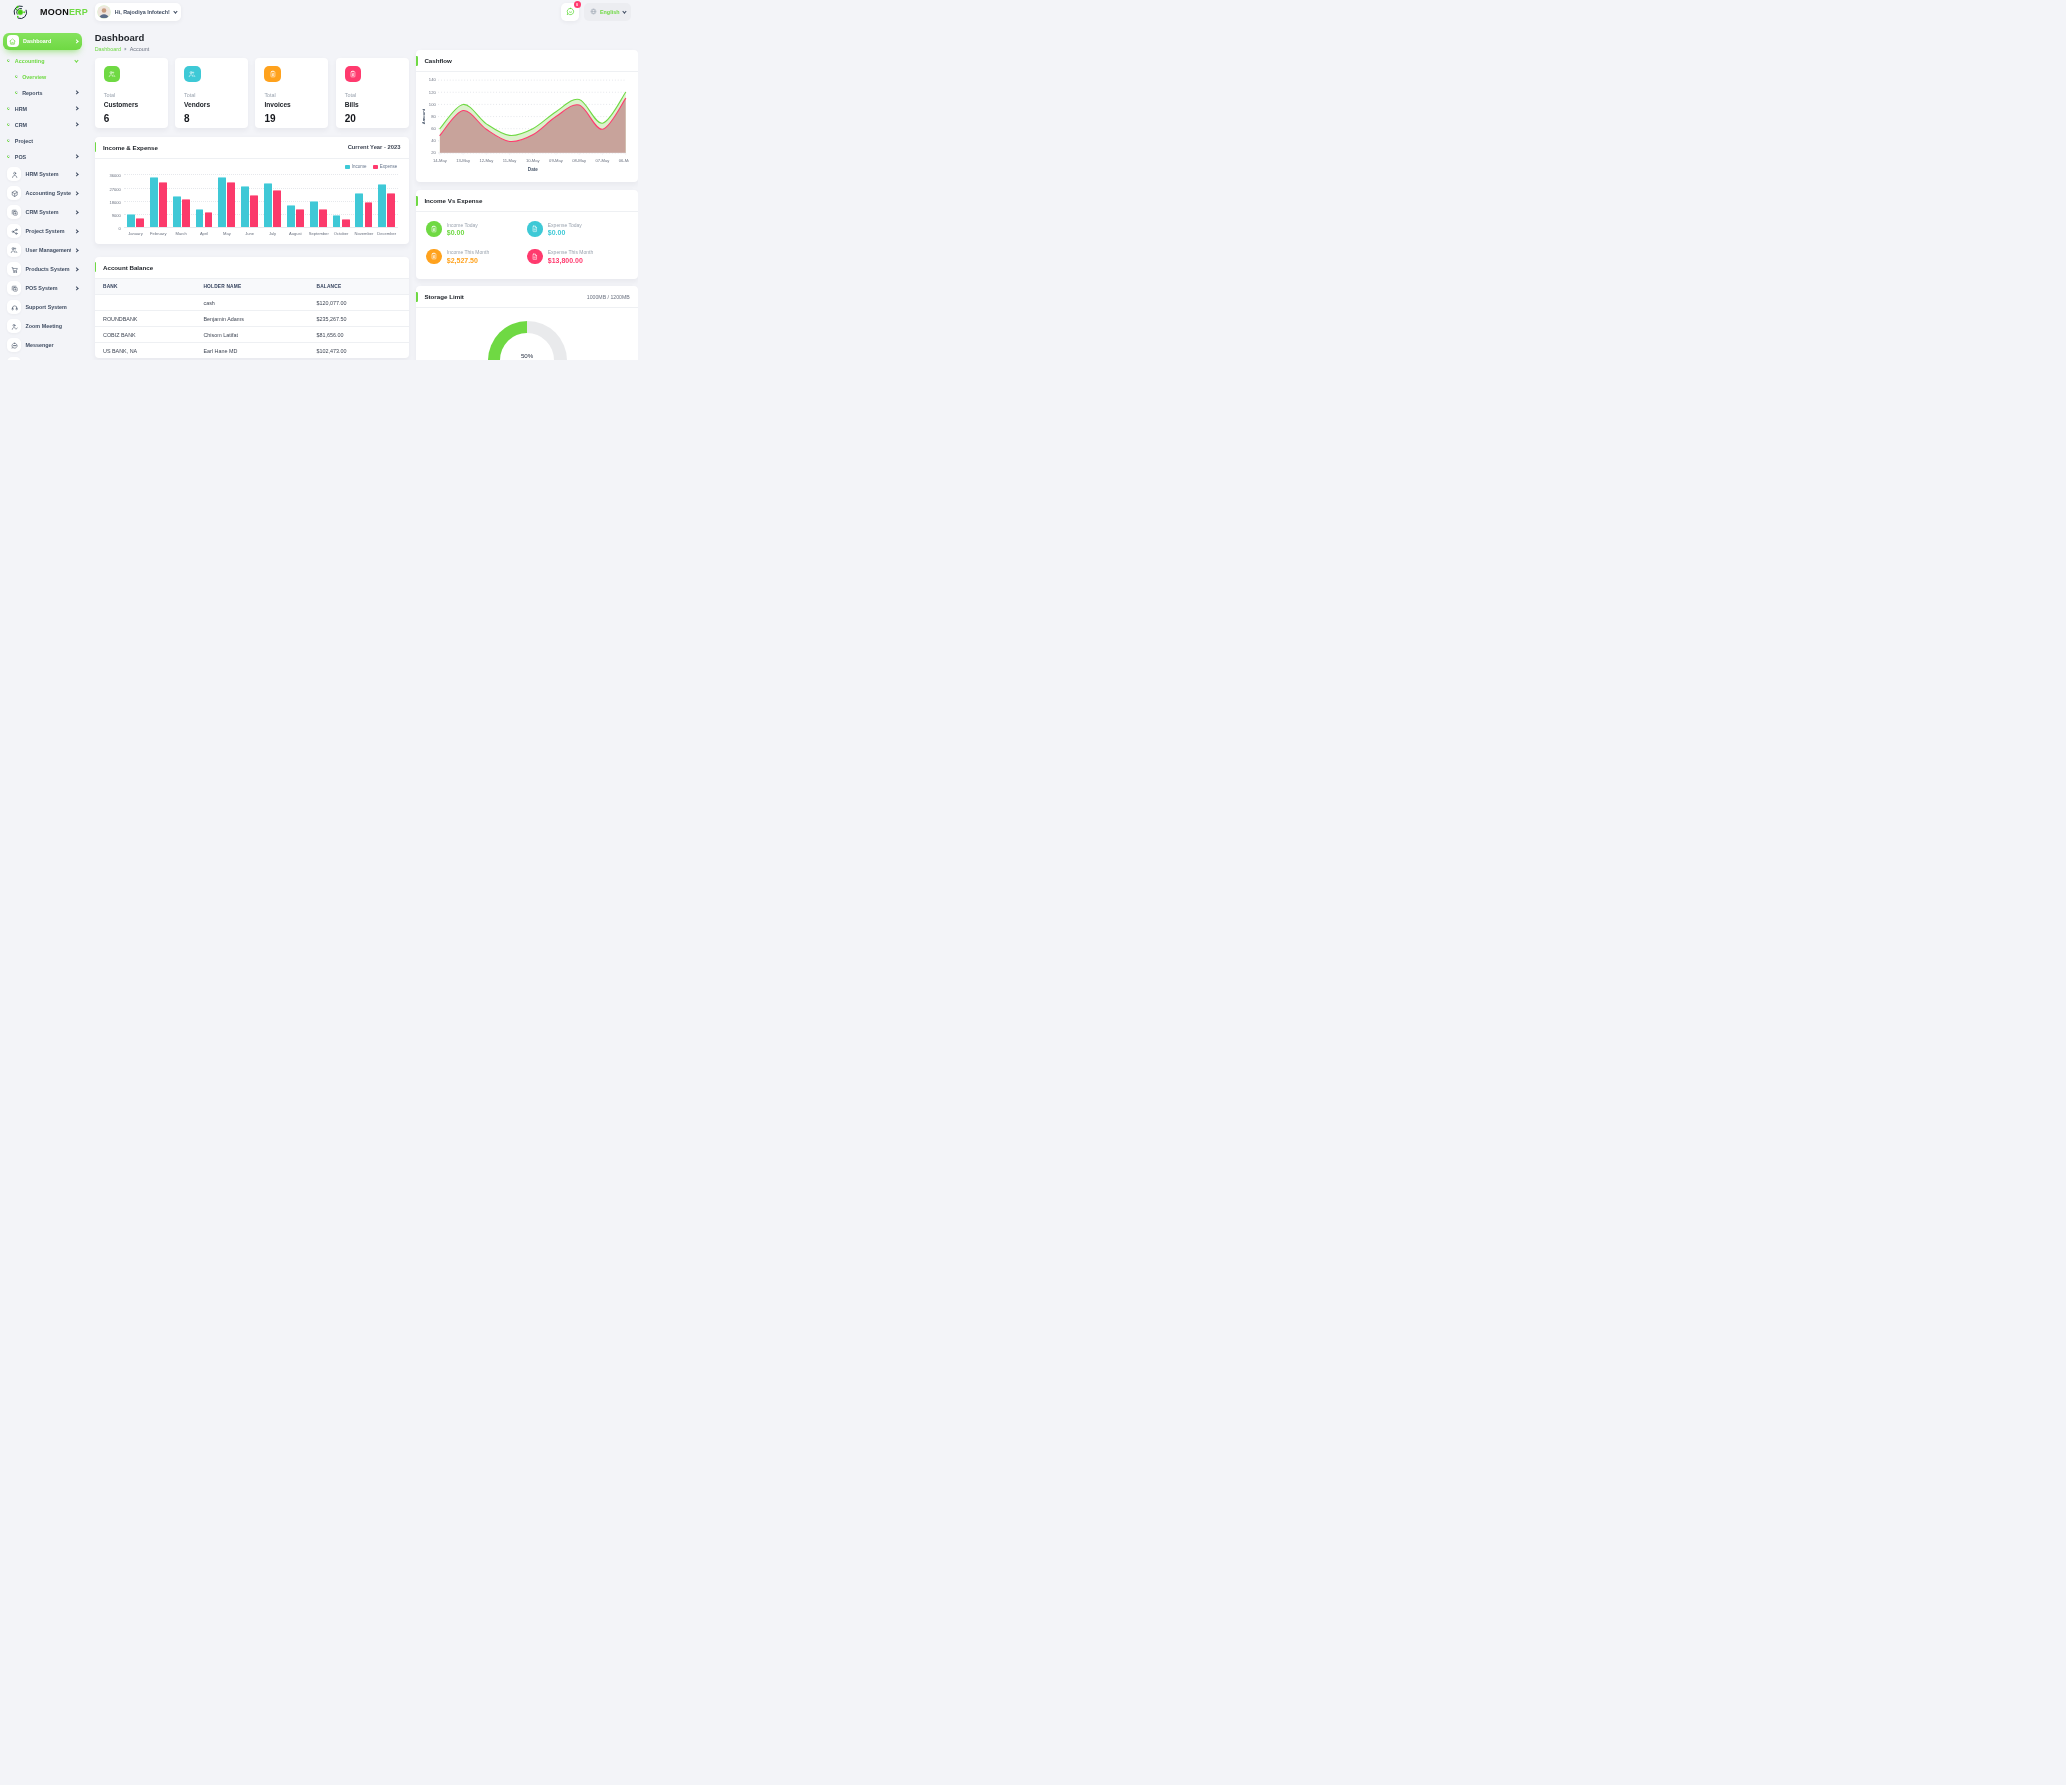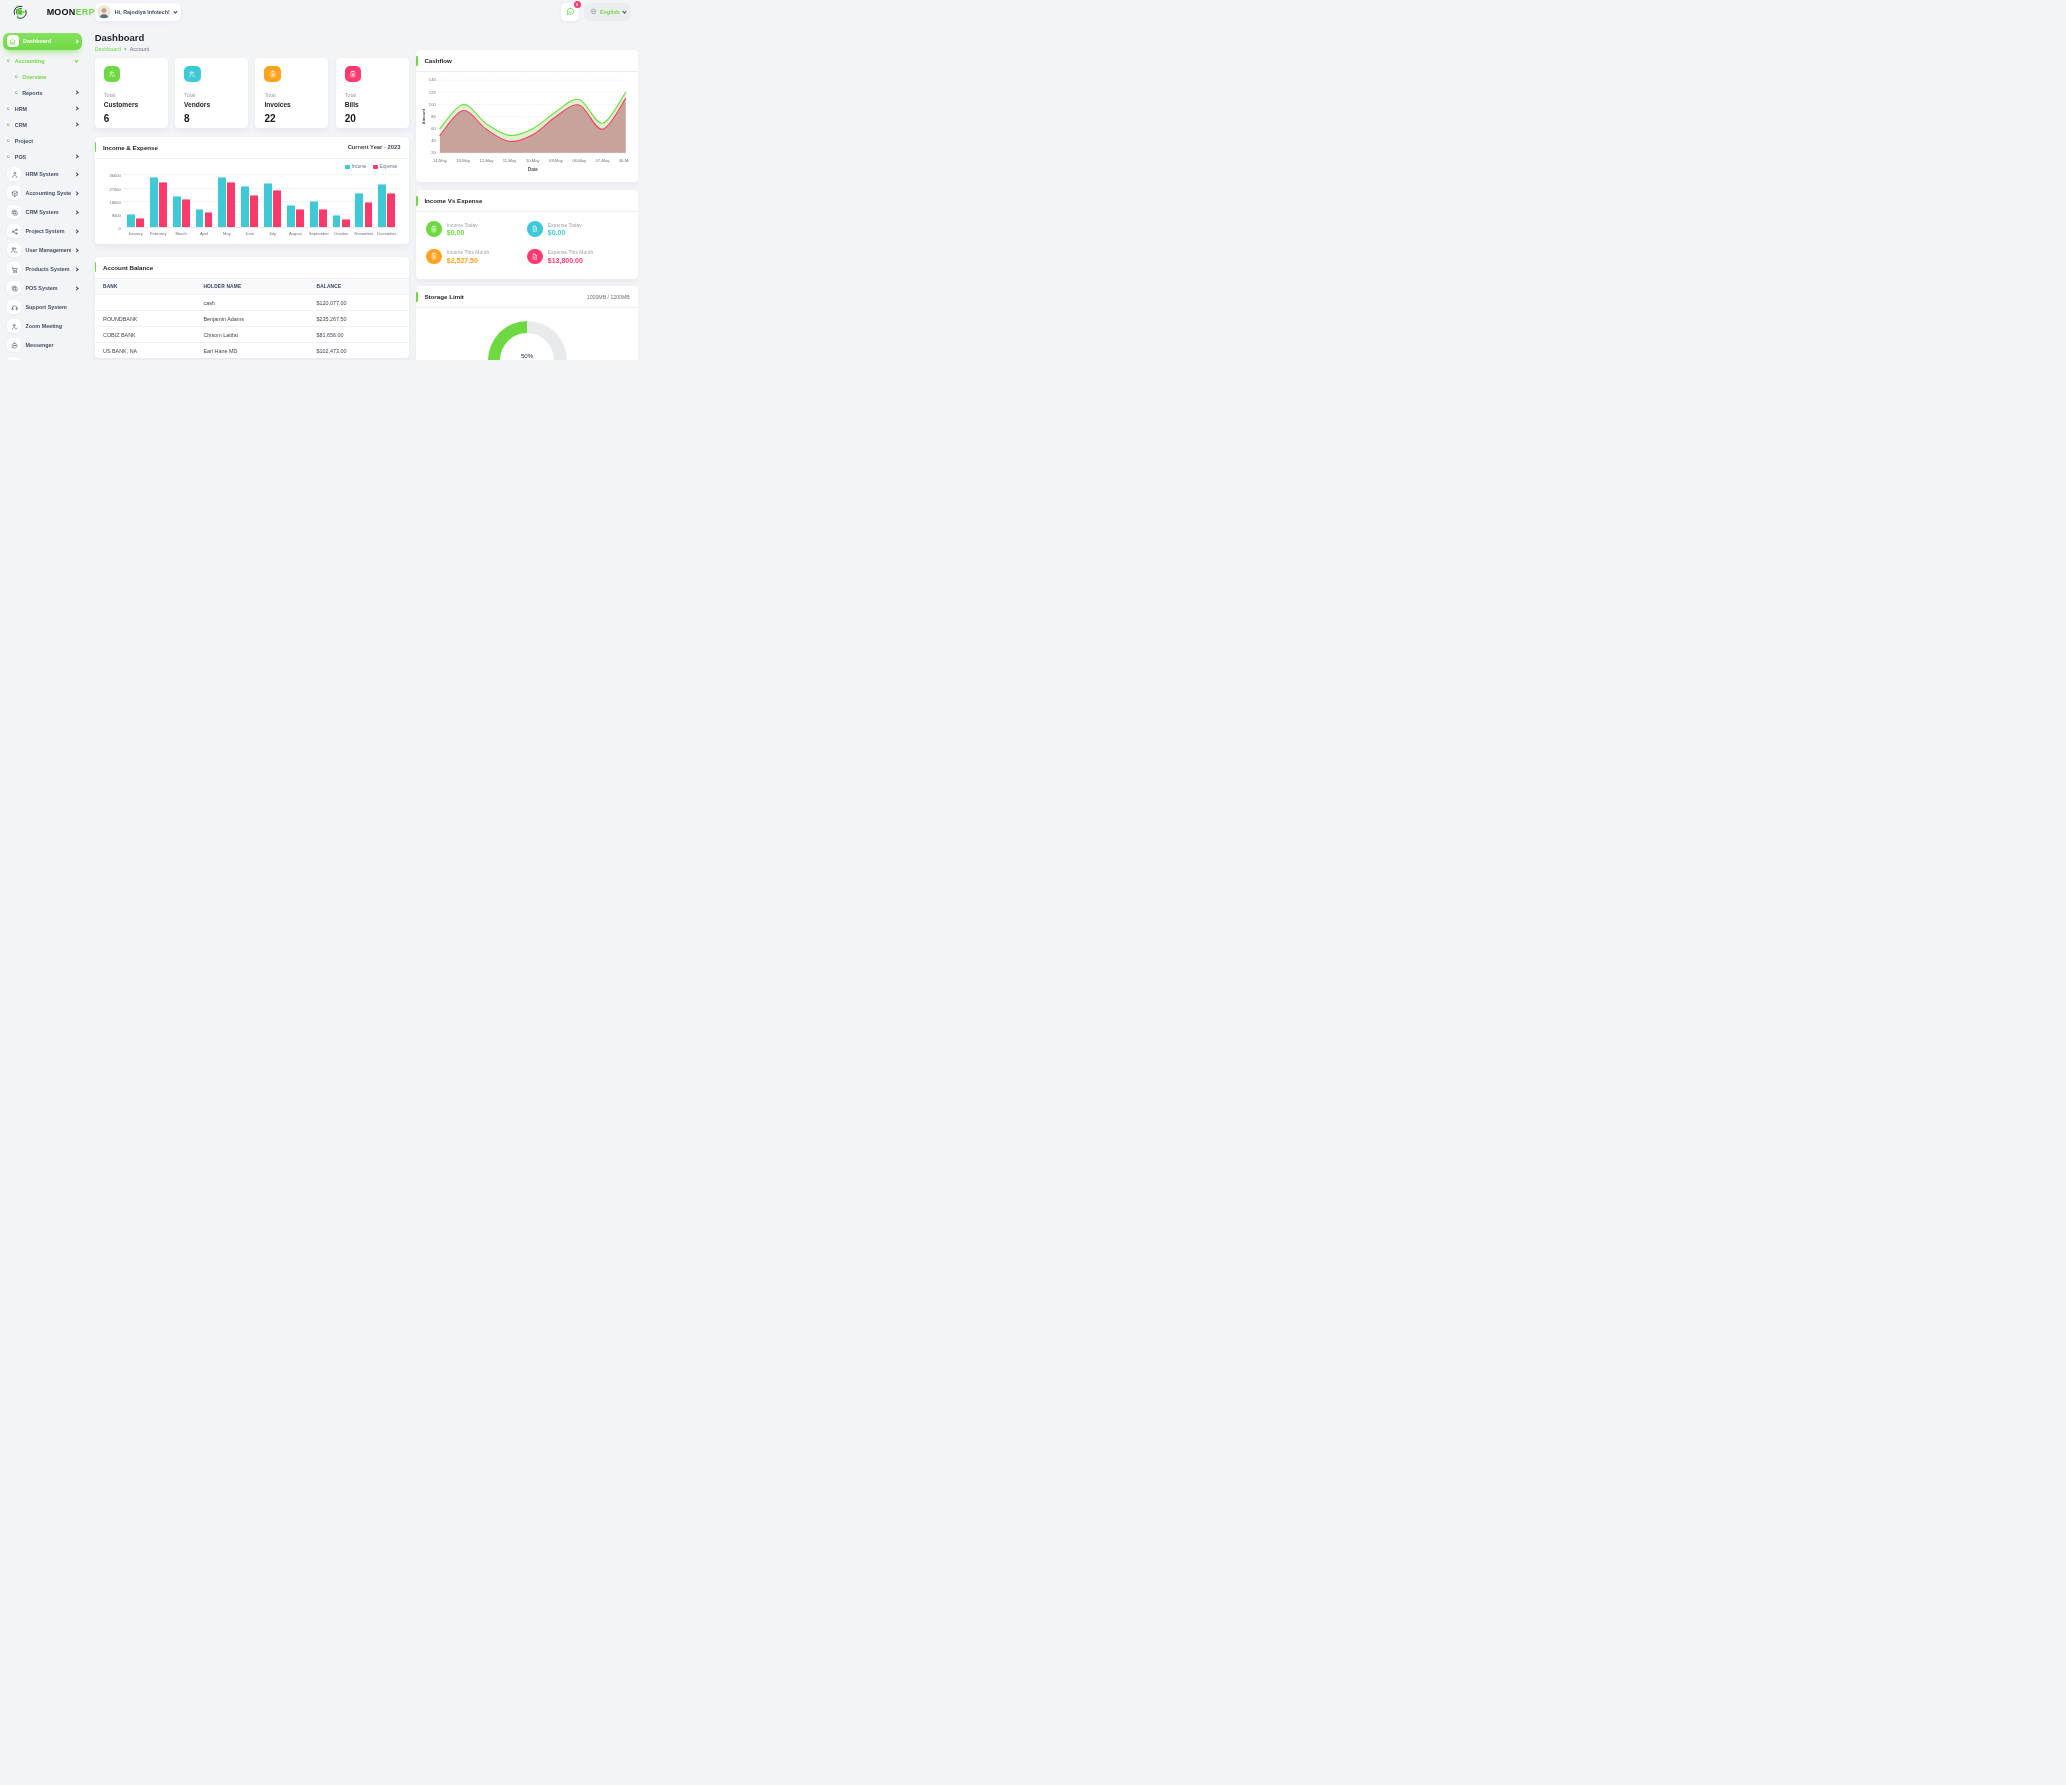--- a/index.html
+++ b/index.html
@@ -2,21 +2,21 @@
 <html style="font-size:6.6px"><head>
 <meta charset="utf-8">
 <title>MoonERP Dashboard</title>
 <style>
   * { margin:0; padding:0; box-sizing:border-box; }
   html,body { width:638px; height:360px; overflow:hidden; }
   body { background:#f3f4f8; font-family:"Liberation Sans", sans-serif; color:#252525; }
 
   
   .topbar { display:flex; align-items:center; height:24px; padding:0 6.6px 0 11.6px; }
-  .logo { display:flex; align-items:center; gap:19px; width:83px; }
+  .logo { display:flex; align-items:center; gap:12px; width:83px; }
   .brand { font-size:9px; font-weight:800; letter-spacing:0.2px; color:#0d0d0d; }
   .brand .accent { color:#6fd943; }
   .user-chip { display:flex; align-items:center; gap:3.7px; background:#fff; border-radius:5px;
                padding:2.1px 5px 2.1px 2.5px; box-shadow:0 1.2px 4.1px rgba(30,41,59,.06); cursor:pointer; }
   .user-chip .name { font-size:5.4px; font-weight:600; color:#414e63; }
   .chev { width:2.9px; height:2.9px; border-right:0.7px solid #414e63; border-bottom:0.7px solid #414e63;
           display:inline-block; transform:rotate(45deg); margin-top:-1.2px; }
   .chev.right { transform:rotate(-45deg); margin-top:0; }
   .top-right { margin-left:auto; display:flex; align-items:center; gap:5px; }
   .notif-btn { position:relative; width:17.4px; height:17.4px; background:#fff; border-radius:5px;
@@ -399,21 +399,21 @@
             <div class="sq" style="background:#ffa21d">
               <svg class="ic" width="7.9" height="7.9" viewBox="0 0 24 24" fill="none" stroke-linecap="round" stroke-linejoin="round" stroke="#ffffff" stroke-width="1.7">
                 <rect x="6" y="5" width="12" height="16" rx="2"></rect>
                 <path d="M9.3 5a2.7 2.7 0 0 1 5.4 0"></path>
                 <path d="M12 9.8v7.4"></path>
                 <path d="M14 11.4h-2.8a1.4 1.4 0 0 0 0 2.8h1.6a1.4 1.4 0 0 1 0 2.8H10"></path>
               </svg>
             </div>
     <div class="top">Total</div>
     <div class="nm">Invoices</div>
-    <div class="val">22</div>
+    <div class="val">19</div>
           </div>
           <div class="card">
             <div class="sq" style="background:#ff3a6e">
               <svg class="ic" width="7.9" height="7.9" viewBox="0 0 24 24" fill="none" stroke-linecap="round" stroke-linejoin="round" stroke="#ffffff" stroke-width="1.7">
                 <rect x="6" y="5" width="12" height="16" rx="2"></rect>
                 <path d="M9.3 5a2.7 2.7 0 0 1 5.4 0"></path>
                 <path d="M12 9.8v7.4"></path>
                 <path d="M14 11.4h-2.8a1.4 1.4 0 0 0 0 2.8h1.6a1.4 1.4 0 0 1 0 2.8H10"></path>
               </svg>
             </div>

